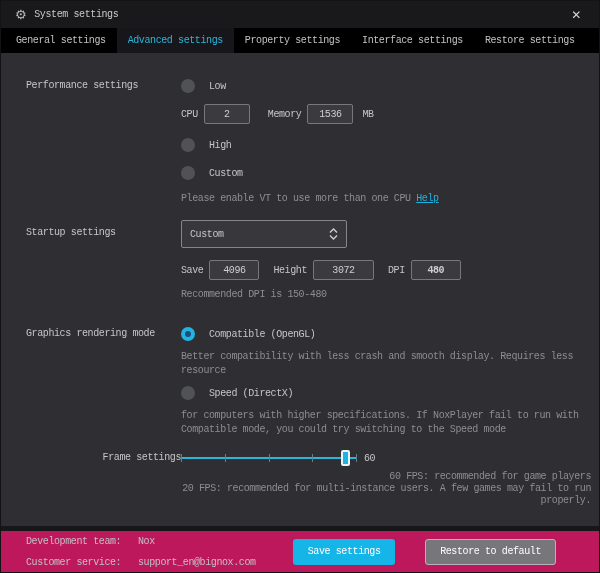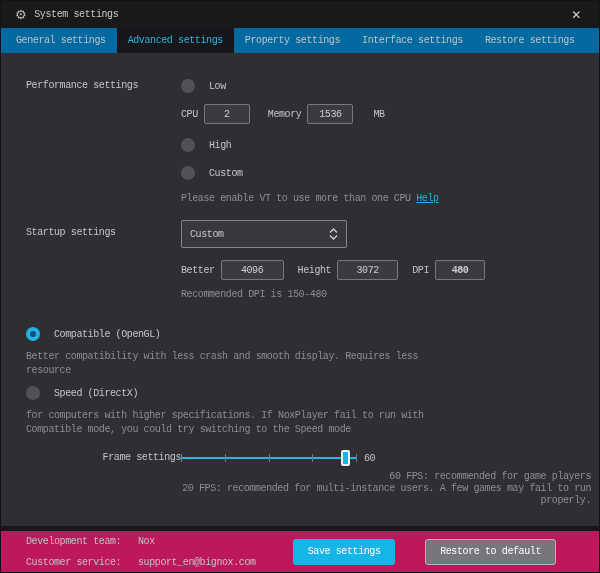--- a/index.html
+++ b/index.html
@@ -7,40 +7,40 @@
   .window{ position:relative; width:600px; height:573px; background:#2e2e33; overflow:hidden;
            border:1px solid #131316; color:#c6c6c8; font-size:10px; letter-spacing:-0.4px; }
 
   
   .titlebar{ height:27px; background:#19191c; display:flex; align-items:center; padding:0 10px; }
   .gear{ color:#b9b9bb; font-size:13px; margin:0 8px 0 4px; font-family:"DejaVu Sans",sans-serif;}
   .title{ color:#c9c9c9; }
   .close{ margin-left:auto; color:#d6d6d6; font-size:12px; cursor:pointer; padding:2px 8px; font-family:"DejaVu Sans",sans-serif;}
 
   
-  .tabbar{ height:25px; background:#0369a1; display:flex; align-items:stretch; padding-left:4px; }
+  .tabbar{ height:25px; background:#000000; display:flex; align-items:stretch; padding-left:4px; }
   .tab{ display:flex; align-items:center; padding:0 11px; color:#c2c2c4; cursor:pointer; }
   .tab.active{ background:#17171b; color:#2ab5dd; }
 
   
   .content{ padding:20px 0 0 25px; }
   .section{ display:flex; }
   .section-label{ width:155px; color:#c6c6c8; padding-top:7px; flex:none; }
   .controls{ flex:1; }
 
   .ctl-row{ height:26px; display:flex; align-items:center; }
   .radio{ width:14px; height:14px; border-radius:50%; background:#505257; margin-right:14px; flex:none; position:relative; cursor:pointer;}
   .radio.selected{ background:#23b3e3; }
   .radio.selected::after{ content:''; position:absolute; left:4px; top:4px; width:6px; height:6px; border-radius:50%; background:#1b4e79; }
   .radio-label{ color:#c6c6c8; }
 
   .txt{ background:#3a3a3f; border:1px solid #77777c; color:#cfcfd1; height:20px; width:46px;
         text-align:center; font-family:inherit; font-size:10px; letter-spacing:-0.4px; border-radius:2px; }
   .fieldlbl{ margin-right:6px; }
-  .unit{ margin-left:20px; }
+  .unit{ margin-left:9px; }
 
   .note{ color:#8e8e90; max-width:400px; line-height:14px; }
   .link{ color:#1db4e2; text-decoration:underline; cursor:pointer; }
 
   .dropdown{ width:166px; height:28px; background:#37373c; border:1px solid #85858a; border-radius:2px;
              display:flex; align-items:center; padding:0 8px; cursor:pointer; }
   .dropdown .chev{ margin-left:auto; display:flex; flex-direction:column; gap:1px; color:#cfcfd1;}
 
   .dim-row{ height:24px; display:flex; align-items:center; margin-top:10px;}
 
@@ -120,32 +120,33 @@
         <div class="dropdown">
           <span>Custom</span>
           <span class="chev">
             <svg width="9" height="12" viewBox="0 0 9 12">
                 <polyline points="1,4.5 4.5,1 8,4.5" fill="none" stroke="#cfcfd1" stroke-width="1.4"></polyline>
                 <polyline points="1,7.5 4.5,11 8,7.5" fill="none" stroke="#cfcfd1" stroke-width="1.4"></polyline>
               </svg>
           </span>
         </div>
         <div class="dim-row">
-          <span class="fieldlbl">Better</span>
-          <input class="txt" style="width: 63px;" value="4096">
+          <span class="fieldlbl">Save</span>
+          <input class="txt" style="width: 50px;" value="4096">
           <span class="fieldlbl" style="margin-left:14px;">Height</span>
           <input class="txt" style="width: 61px; text-align: center;" value="3072">
           <span class="fieldlbl" style="margin-left:14px;">DPI</span>
           <input class="txt" style="width: 50px; font-weight: bold;" value="480">
         </div>
         <div class="note mt6">Recommended DPI is 150-480</div>
       </div>
     </div>
 
     <div class="section mt19">
+      <div class="section-label">Graphics rendering mode</div>
       <div class="controls">
         <div class="ctl-row">
           <span class="radio selected"></span>
           <span class="radio-label">Compatible (OpenGL)</span>
         </div>
         <div class="note mt3">Better compatibility with less crash and smooth display. Requires less resource</div>
         <div class="ctl-row mt2">
           <span class="radio"></span>
           <span class="radio-label">Speed (DirectX)</span>
         </div>

